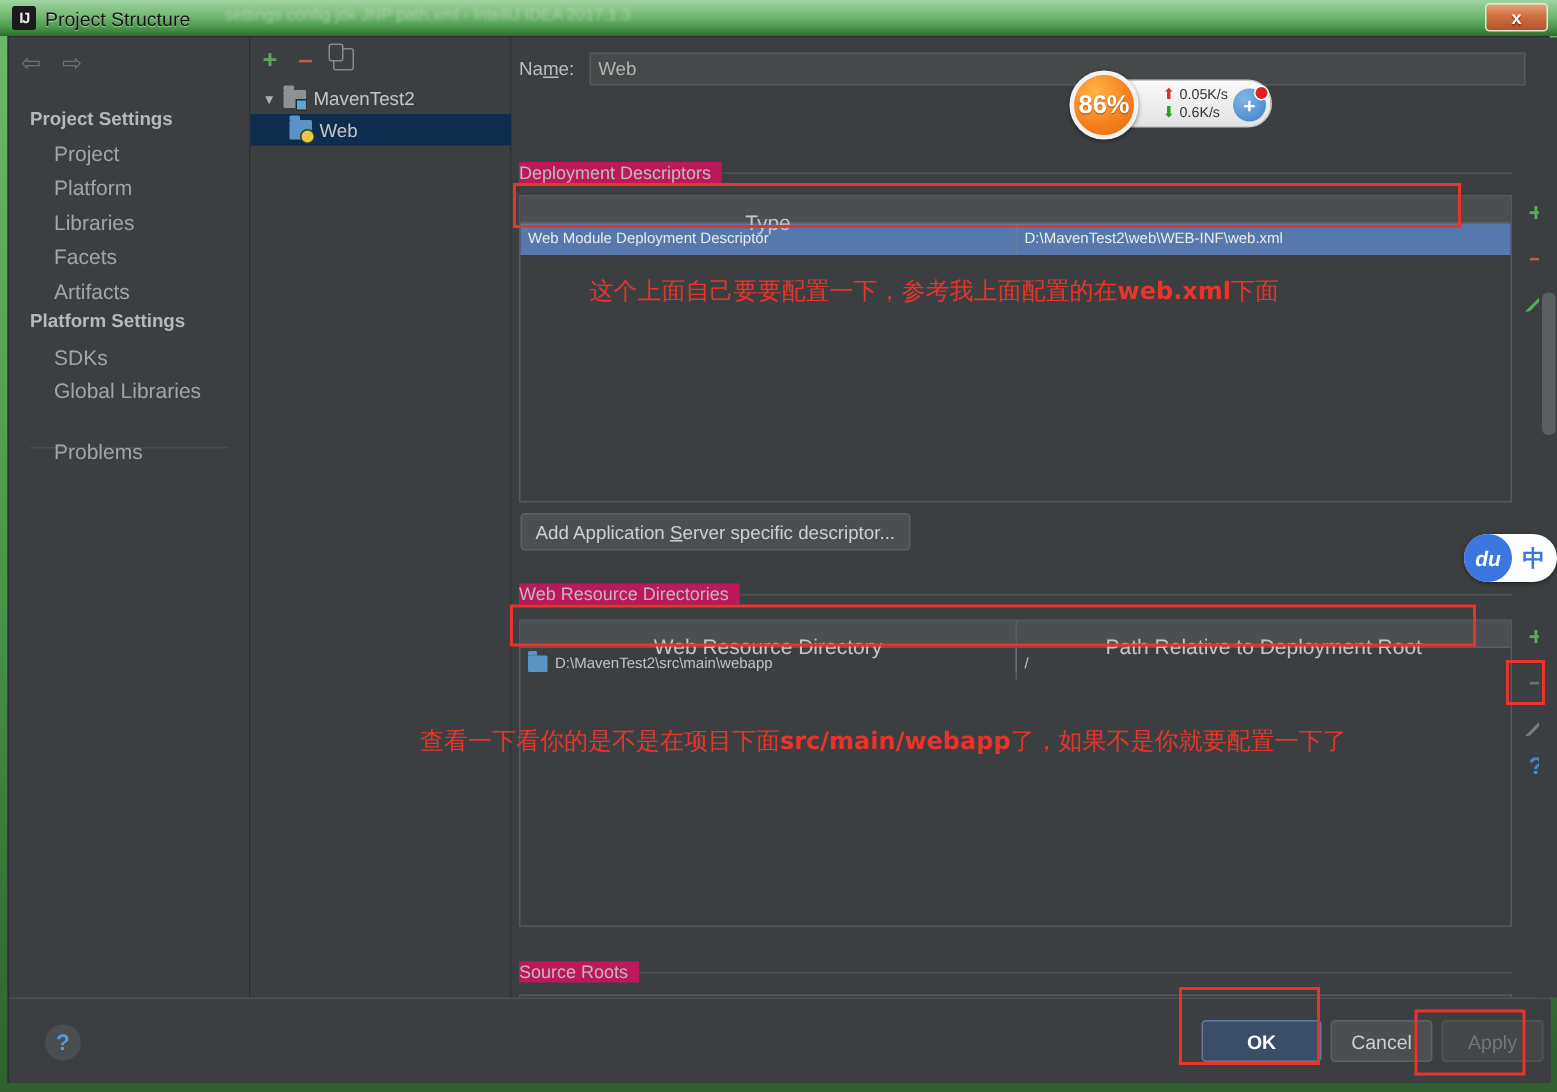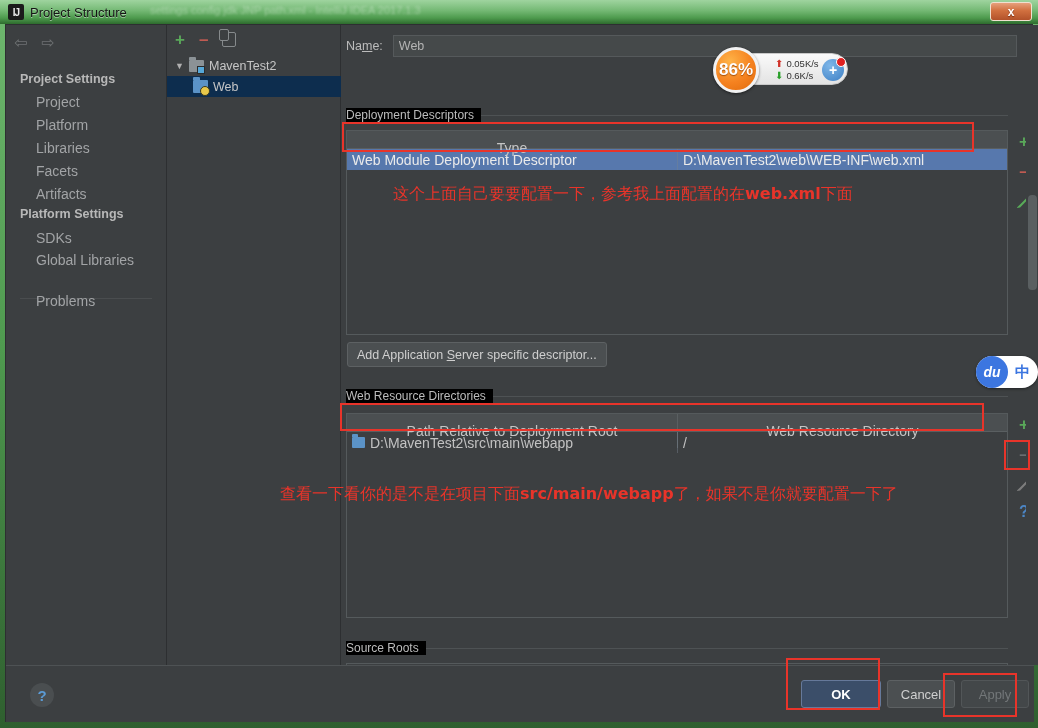--- a/index.html
+++ b/index.html
@@ -111,39 +111,39 @@
   .name-row { position: absolute; left: 5px; top: 10px; display: flex; align-items: center; }
   .name-label { font-size: 12.5px; color: #bcbcbc; margin-right: 10px; }
   .name-label u { text-decoration: underline; }
   .name-input {
     width: 624px; height: 22px; background: #45494a; border: 1px solid #55595b;
     color: #b4b4b4; font-size: 12.5px; padding: 0 5px; outline: none;
     font-family: "Liberation Sans", sans-serif;
   }
 
   .group-title {
-    position: absolute; font-size: 12px; color: #bcbcbc; background: #000000;
+    position: absolute; font-size: 12px; color: #bcbcbc; background: #be185d;
     padding-right: 7px; z-index: 2;
   }
   .group-rule {
     position: absolute; height: 1px; background: #4e5254;
   }
 
   
   .tbl { position: absolute; border: 1px solid #555a5c; background: #3c3f41; }
   .tbl-head {
     display: flex; height: 18px; background: #4b4f51;
     border-bottom: 1px solid #5a5f61;
   }
   .th {
     font-size: 14px; color: #c5c5c5; display: flex;
     align-items: center; justify-content: center; height: 34px;
   }
   .th + .th { border-left: 1px solid #5a5f61; }
-  .trow { display: flex; height: 21px; align-items: center; font-size: 14px; }
+  .trow { display: flex; height: 21px; align-items: center; font-size: 10px; }
   .trow.sel { background: #5778ad; color: #eaeaea; }
   .td { height: 21px; display: flex; align-items: center; padding-left: 5px; overflow: hidden; white-space: nowrap; }
   .td + .td { border-left: 1px solid rgba(120,130,145,.45); }
   .dir-ic {
     width: 13px; height: 11px; margin-right: 5px; background: #5b93c7; border-radius: 1px;
     position: relative; flex: none;
   }
   .dir-ic::before {
     content:""; position:absolute; left:0; top:-3px; width:6px; height:3px;
     background:#5b93c7; border-radius:1px 1px 0 0;
@@ -318,22 +318,22 @@
         <span style="display:inline-block;width:15px;height:15px;background:linear-gradient(135deg,#e0c060 0%,#63b863 35%,#3d8c3d 100%);transform:rotate(0deg);clip-path:polygon(0% 100%,22% 78%,100% 0%,100% 18%,24% 96%);"></span>
       </div>
 
       <button class="btn" style="position:absolute; left:6px; top:317px;">Add Application <u>S</u>erver specific descriptor...</button>
 
       <div class="group-title" style="left:5px; top:364px">Web Resource Directories</div>
       <div class="group-rule" style="left:146px; top:371px; width:521px;"></div>
 
       <div class="tbl" style="left:5px; top:388px; width:662px; height:205px;">
         <div class="tbl-head">
+          <div class="th" style="width:330px">Web Resource Directory</div>
           <div class="th" style="width:330px">Path Relative to Deployment Root</div>
-          <div class="th" style="width:330px">Web Resource Directory</div>
         </div>
         <div class="trow">
           <div class="td" style="width:330px; color:#c2c2c2">
             <span class="dir-ic"></span>
             <span>D:\MavenTest2\src\main\webapp</span>
           </div>
           <div class="td" style="width:330px; color:#c2c2c2">/</div>
         </div>
       </div>
 

